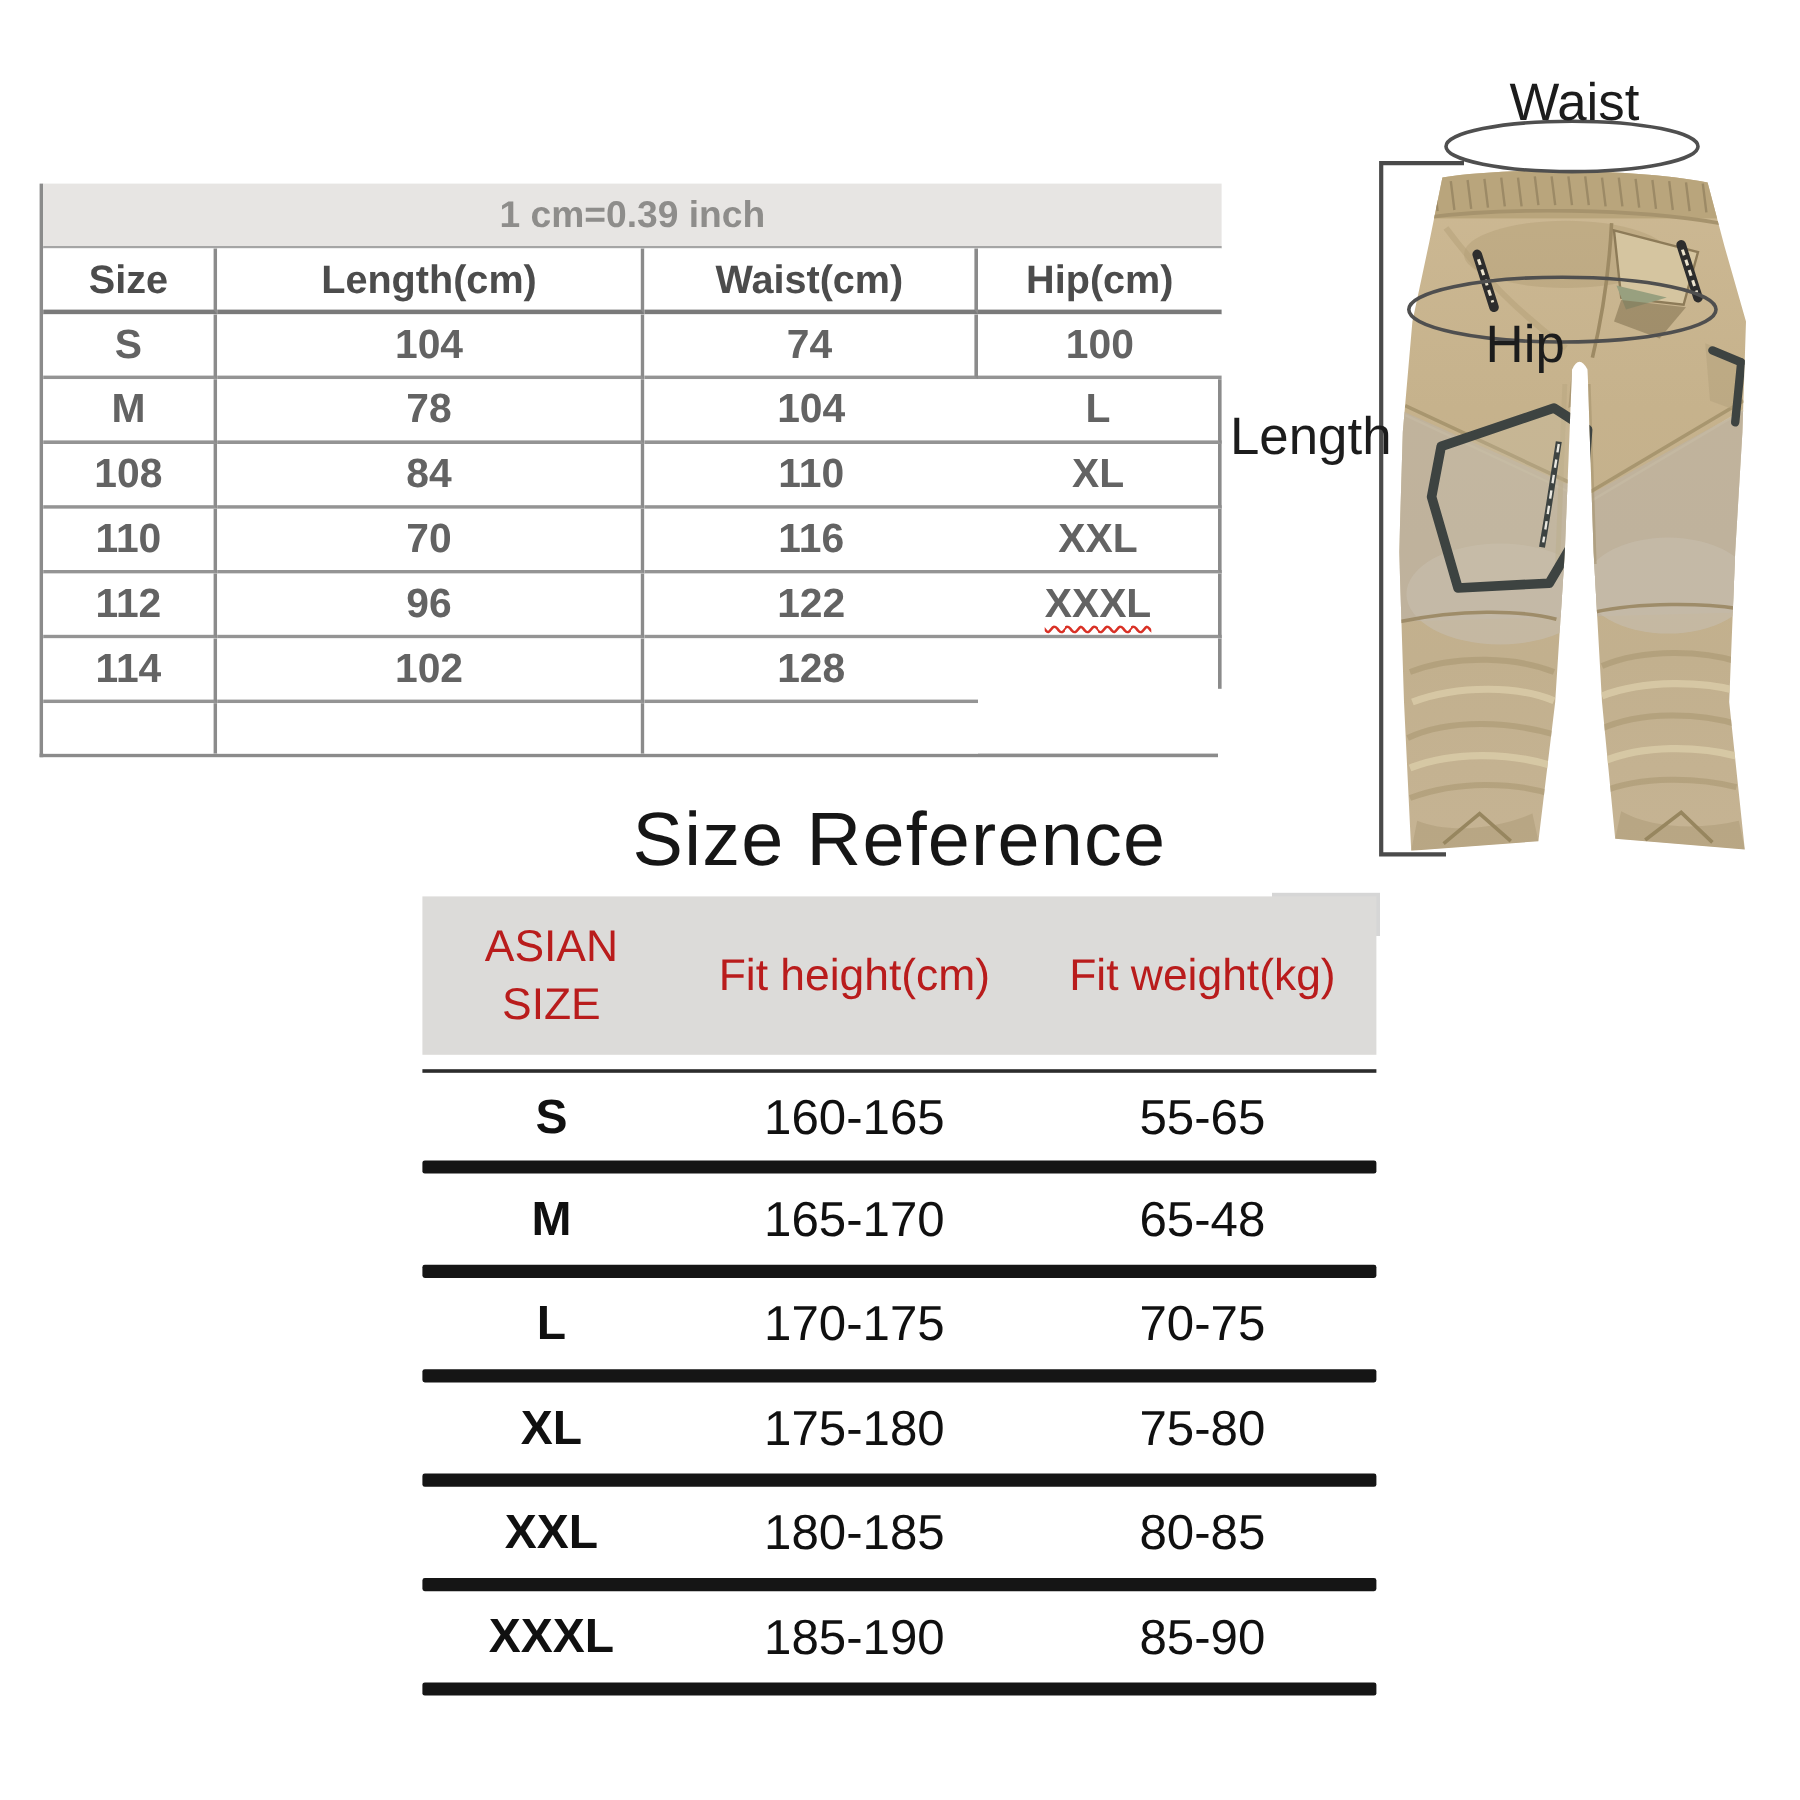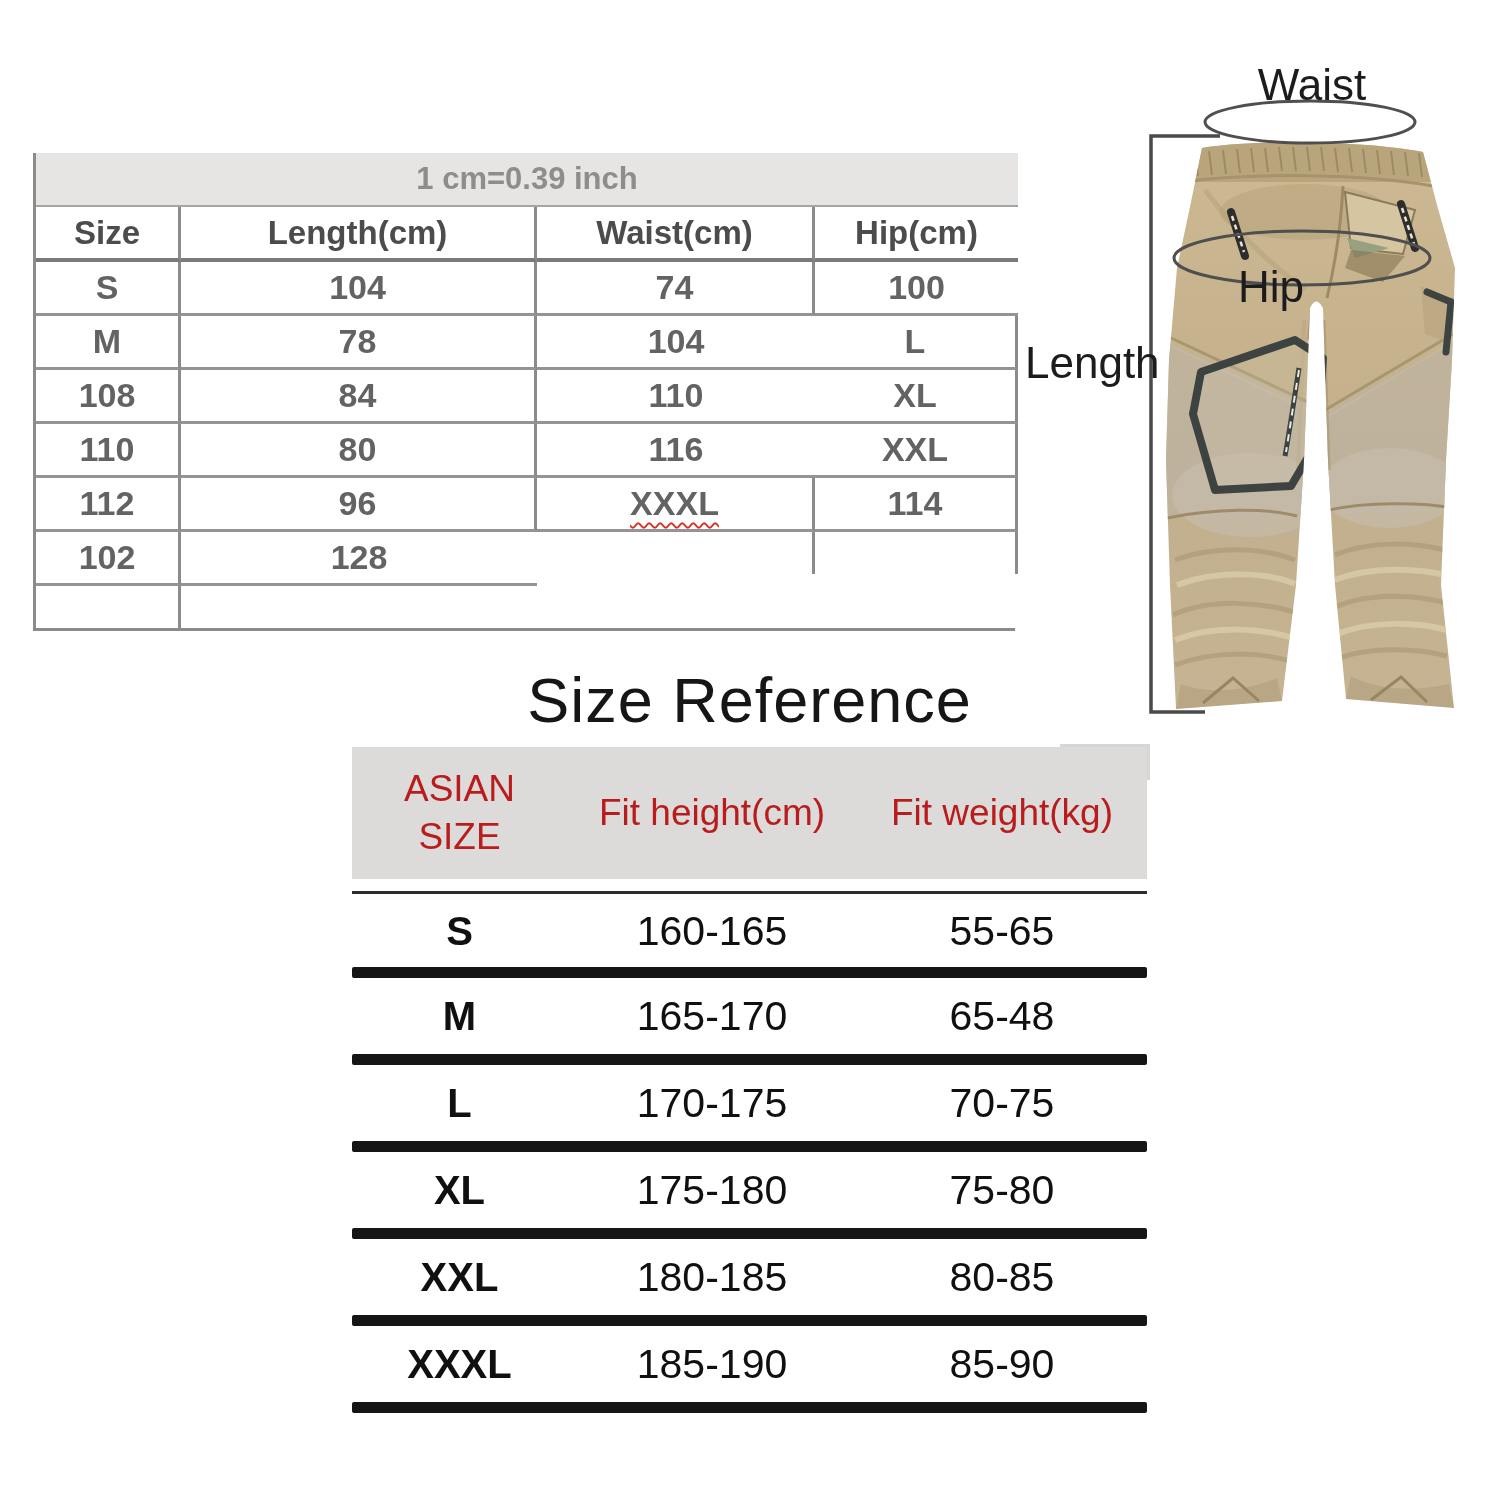--- a/index.html
+++ b/index.html
@@ -87,26 +87,27 @@
     <div class="mt-cell mt-data">78</div>
     <div class="mt-cell mt-data last">104</div>
 
     <div class="mt-cell mt-data">L</div>
     <div class="mt-cell mt-data">108</div>
     <div class="mt-cell mt-data">84</div>
     <div class="mt-cell mt-data last">110</div>
 
     <div class="mt-cell mt-data">XL</div>
     <div class="mt-cell mt-data">110</div>
-    <div class="mt-cell mt-data">80</div>
+    <div class="mt-cell mt-data">70</div>
     <div class="mt-cell mt-data last">116</div>
 
     <div class="mt-cell mt-data">XXL</div>
     <div class="mt-cell mt-data">112</div>
     <div class="mt-cell mt-data">96</div>
+    <div class="mt-cell mt-data last">122</div>
 
     <div class="mt-cell mt-data">
         <span class="misspelled">XXXL</span>
       </div>
     <div class="mt-cell mt-data">114</div>
     <div class="mt-cell mt-data">102</div>
     <div class="mt-cell mt-data last">128</div>
 
     <div class="mt-cell mt-empty"></div>
     <div class="mt-cell mt-empty"></div>

